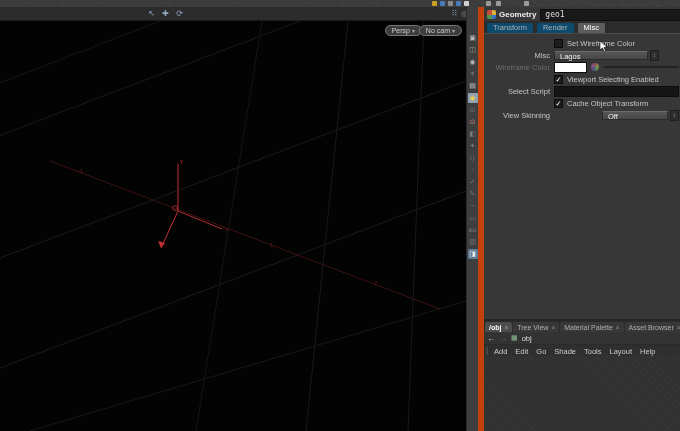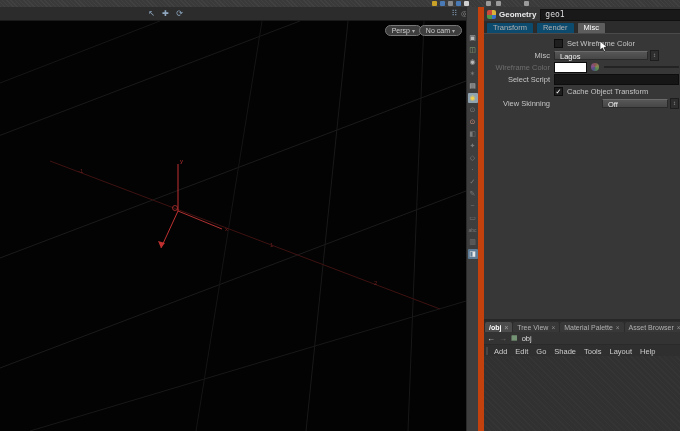--- a/index.html
+++ b/index.html
@@ -213,20 +213,25 @@
           <span class="dd" style="width:94px;">Lagos</span>
           <span class="spin">↕</span>
         </div>
         <div class="prow">
           <span class="plabel disabled">Wireframe Color</span>
           <span class="swatch"></span>
           <span class="wheel"></span>
           <span class="groove"></span>
         </div>
         <div class="prow">
+          <span class="plabel"></span>
+          <span class="chk">✓</span>
+          <span class="chklabel">Viewport Selecting Enabled</span>
+        </div>
+        <div class="prow">
           <span class="plabel">Select Script</span>
           <span class="tfield"></span>
         </div>
         <div class="prow">
           <span class="plabel"></span>
           <span class="chk">✓</span>
           <span class="chklabel">Cache Object Transform</span>
         </div>
         <div class="prow">
           <span class="plabel">View Skinning</span>

